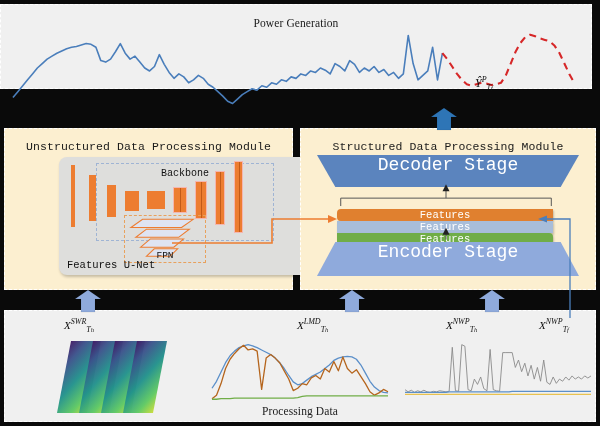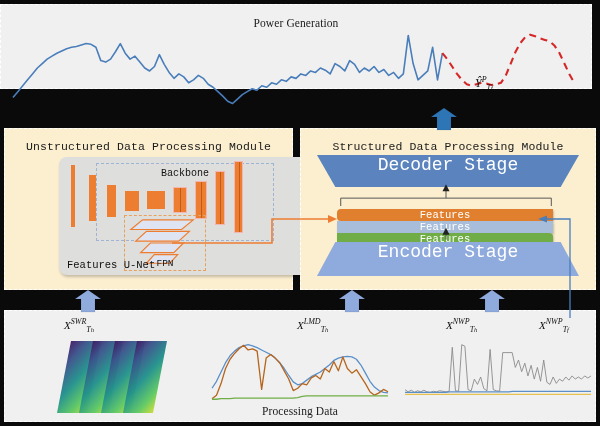--- a/index.html
+++ b/index.html
@@ -63,21 +63,21 @@
   }
   #backbone-box{
     position:absolute;left:37px;top:6px;width:178px;height:78px;
     border:1px dashed #9fb4d4;box-sizing:border-box;
   }
   #backbone-label{
     position:absolute;width:100%;text-align:center;top:4px;
     font-size:10px;color:#111;
   }
   #fpn-box{
-    position:absolute;left:65px;top:58px;width:82px;height:56px;
+    position:absolute;left:65px;top:58px;width:82px;height:48px;
     border:1px dashed #e8a15c;box-sizing:border-box;
   }
   #fpn-label{
     position:absolute;width:100%;text-align:center;bottom:1px;
     font-size:9.5px;color:#111;
   }
   .unet-bar{
     position:absolute;background:#ed7d31;
   }
   .unet-bar.outlined{

